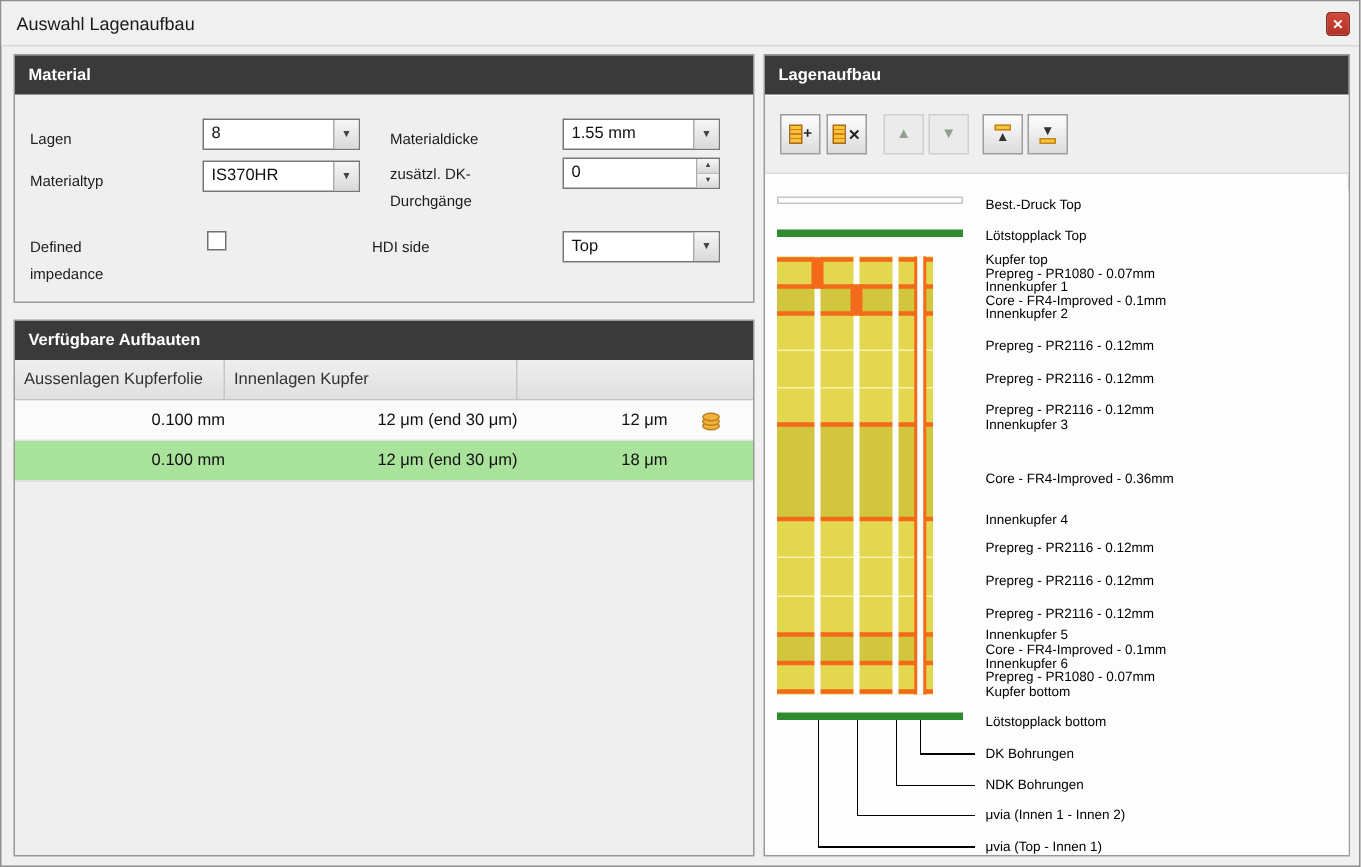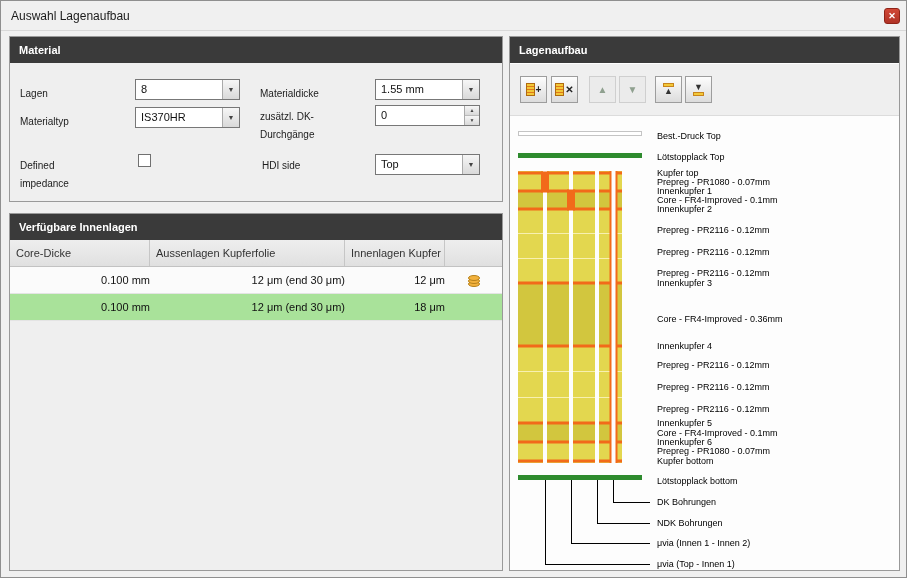--- a/index.html
+++ b/index.html
@@ -112,33 +112,32 @@
 
       <div class="flabel" style="left:250px;top:45px;width:78px">zusätzl. DK-Durchgänge</div>
       <div class="spinner" style="left:365px;top:42px">
         <span class="spin-val">0</span>
         <span class="spin-btns">
           <span class="spin-btn">▲</span>
           <span class="spin-btn">▼</span>
         </span>
       </div>
 
-      <div class="flabel" style="left:252px;top:94px">HDI side</div>
+      <div class="flabel" style="left:238px;top:94px">HDI side</div>
       <div class="combo" style="left:365px;top:91px">
         <span class="combo-val">Top</span>
         <span class="combo-arrow">▼</span>
       </div>
 
     </div>
   </div>
 
   <div class="panel" id="aufbauten-panel">
-    <div class="panel-hdr">Verfügbare Innenlagen</div>
+    <div class="panel-hdr">Verfügbare Aufbauten</div>
     <div class="thead">
-      <div class="th">Core-Dicke</div>
       <div class="th">Aussenlagen Kupferfolie</div>
       <div class="th">Innenlagen Kupfer</div>
       <div class="th"></div>
     </div>
     <div id="aufbauten-body">
         <div class="trow">
           <div class="td">0.100 mm</div>
           <div class="td">12 μm (end 30 μm)</div>
           <div class="td">12 μm</div>
           <div class="td icon-cell">

